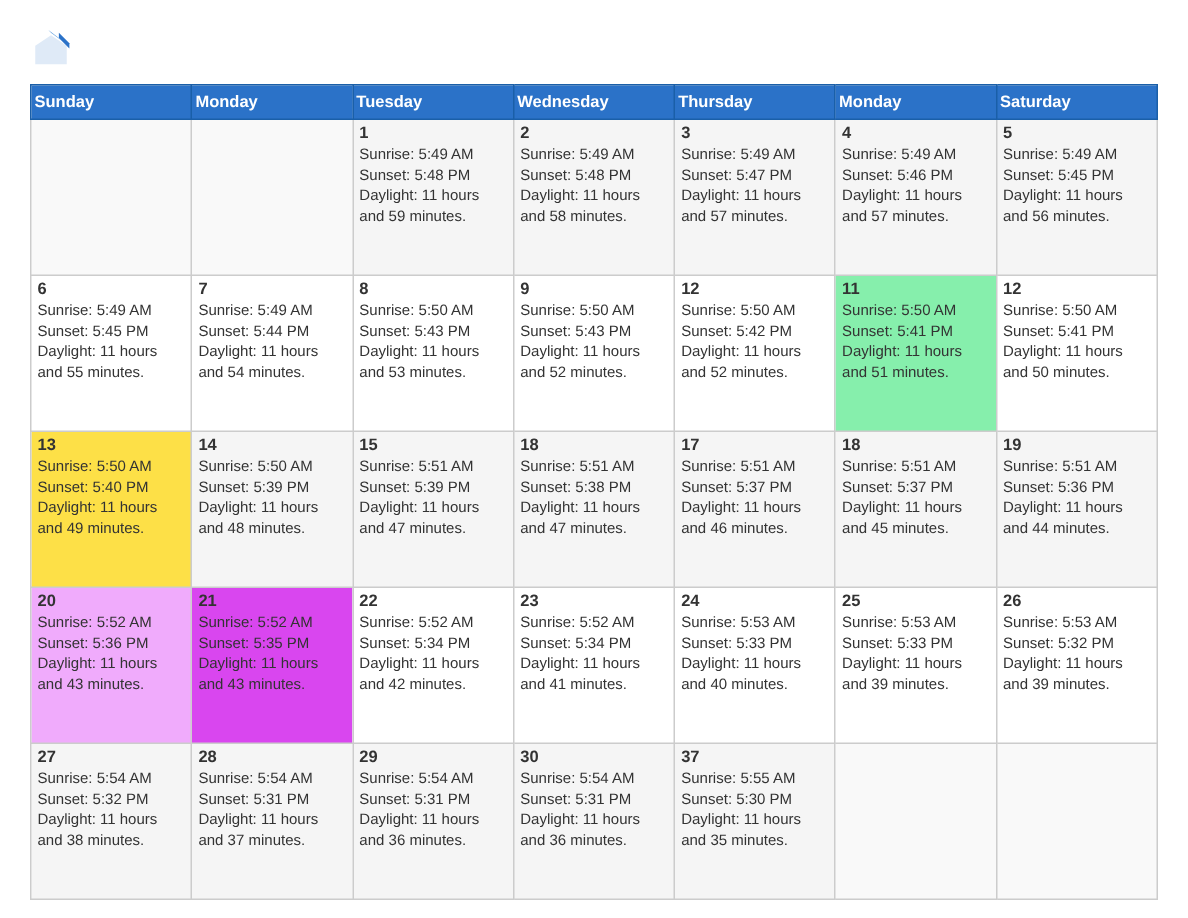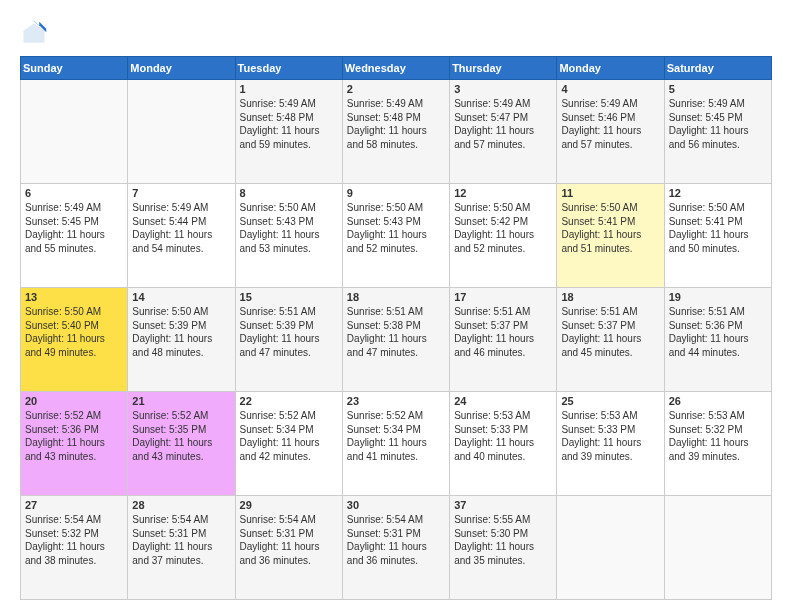--- a/index.html
+++ b/index.html
@@ -192,21 +192,21 @@
             <div class="day-info" style="white-space: pre-line;">Sunrise: 5:50 AM
 Sunset: 5:43 PM
 Daylight: 11 hours and 52 minutes.</div>
           </td>
           <td style="background: rgb(255, 255, 255);">
             <span class="day-number">12</span>
             <div class="day-info" style="white-space: pre-line;">Sunrise: 5:50 AM
 Sunset: 5:42 PM
 Daylight: 11 hours and 52 minutes.</div>
           </td>
-          <td style="background: #fef9c3;">
+          <td style="background: #86efac;">
             <span class="day-number">11</span>
             <div class="day-info" style="white-space: pre-line;">Sunrise: 5:50 AM
 Sunset: 5:41 PM
 Daylight: 11 hours and 51 minutes.</div>
           </td>
           <td style="background: rgb(255, 255, 255);">
             <span class="day-number">12</span>
             <div class="day-info" style="white-space: pre-line;">Sunrise: 5:50 AM
 Sunset: 5:41 PM
 Daylight: 11 hours and 50 minutes.</div>
@@ -256,21 +256,21 @@
 Daylight: 11 hours and 44 minutes.</div>
           </td>
         </tr>
         <tr>
           <td style="background: #f0abfc;">
             <span class="day-number">20</span>
             <div class="day-info" style="white-space: pre-line;">Sunrise: 5:52 AM
 Sunset: 5:36 PM
 Daylight: 11 hours and 43 minutes.</div>
           </td>
-          <td style="background: #f0abfc; margin-top: 18px;">
+          <td style="background: #d946ef; margin-top: 18px;">
             <span class="day-number">21</span>
             <div class="day-info" style="white-space: pre-line;">Sunrise: 5:52 AM
 Sunset: 5:35 PM
 Daylight: 11 hours and 43 minutes.</div>
           </td>
           <td style="background: rgb(255, 255, 255); margin-top: 43px;">
             <span class="day-number">22</span>
             <div class="day-info" style="white-space: pre-line;">Sunrise: 5:52 AM
 Sunset: 5:34 PM
 Daylight: 11 hours and 42 minutes.</div>

